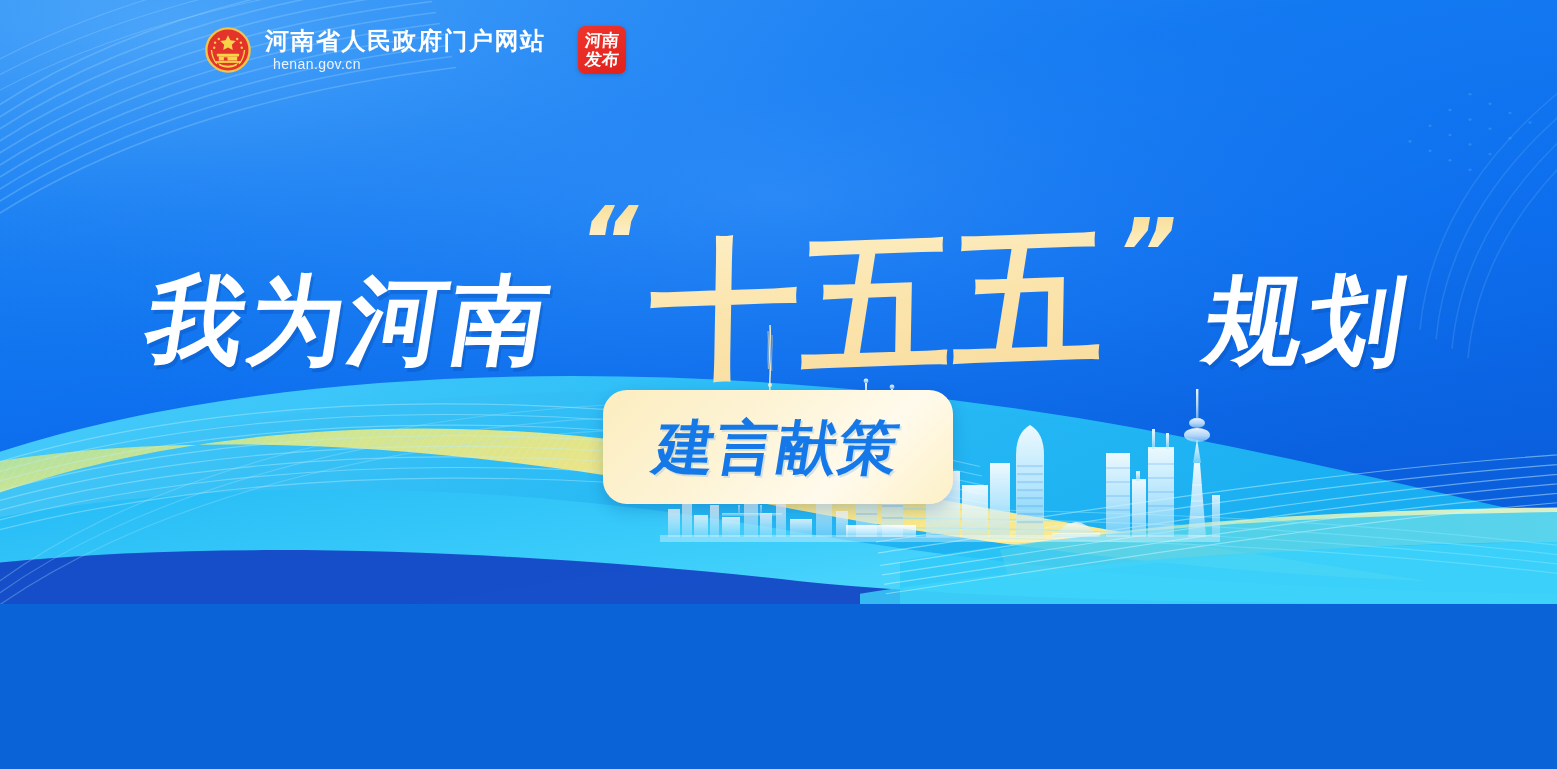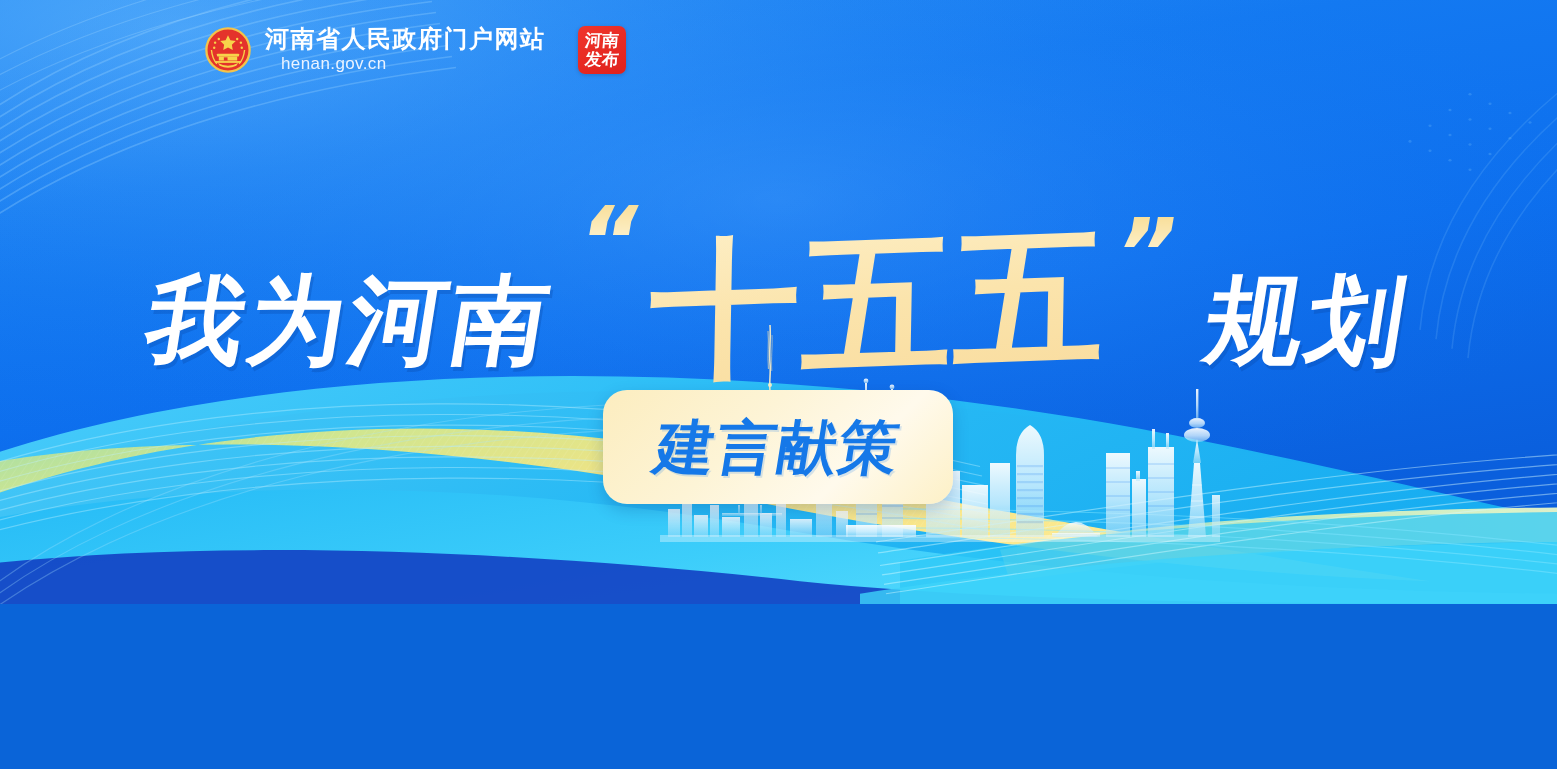--- a/index.html
+++ b/index.html
@@ -44,25 +44,25 @@
   .site-id { display: flex; flex-direction: column; justify-content: center; gap: 2px; }
   .site-name {
     font-size: 24px;
     font-weight: 700;
     color: #ffffff;
     letter-spacing: 1.5px;
     line-height: 1.1;
     white-space: nowrap;
   }
   .site-url {
-    font-size: 17px;
+    font-size: 14px;
     color: #eaf3ff;
     letter-spacing: .4px;
     line-height: 1.1;
-    margin-left: 16px;
+    margin-left: 8px;
   }
   .release-badge {
     margin-left: 18px;
     width: 48px;
     height: 48px;
     border-radius: 7px;
     background: linear-gradient(150deg, #f0352c 0%, #e0211c 100%);
     box-shadow: 0 1px 4px rgba(0,0,0,.18);
     display: flex;
     flex-direction: column;

